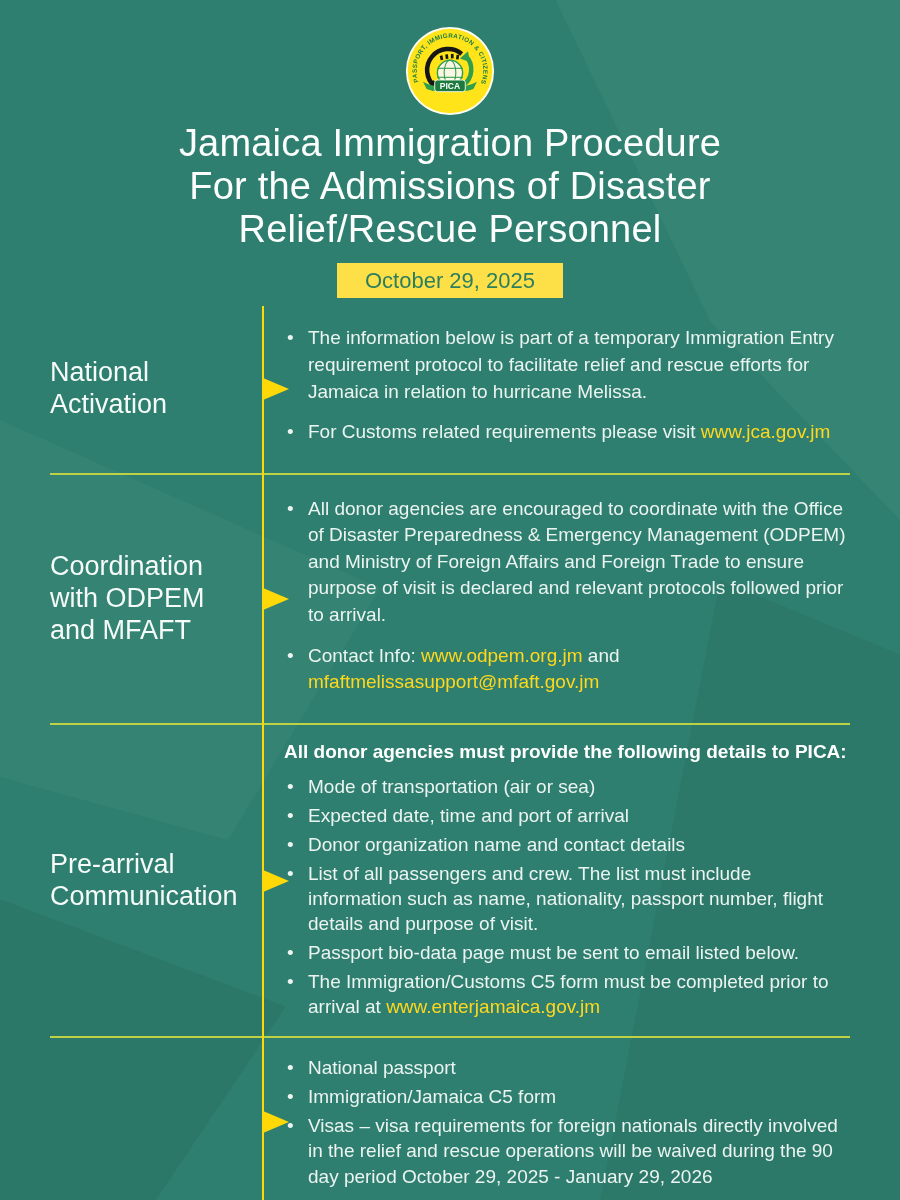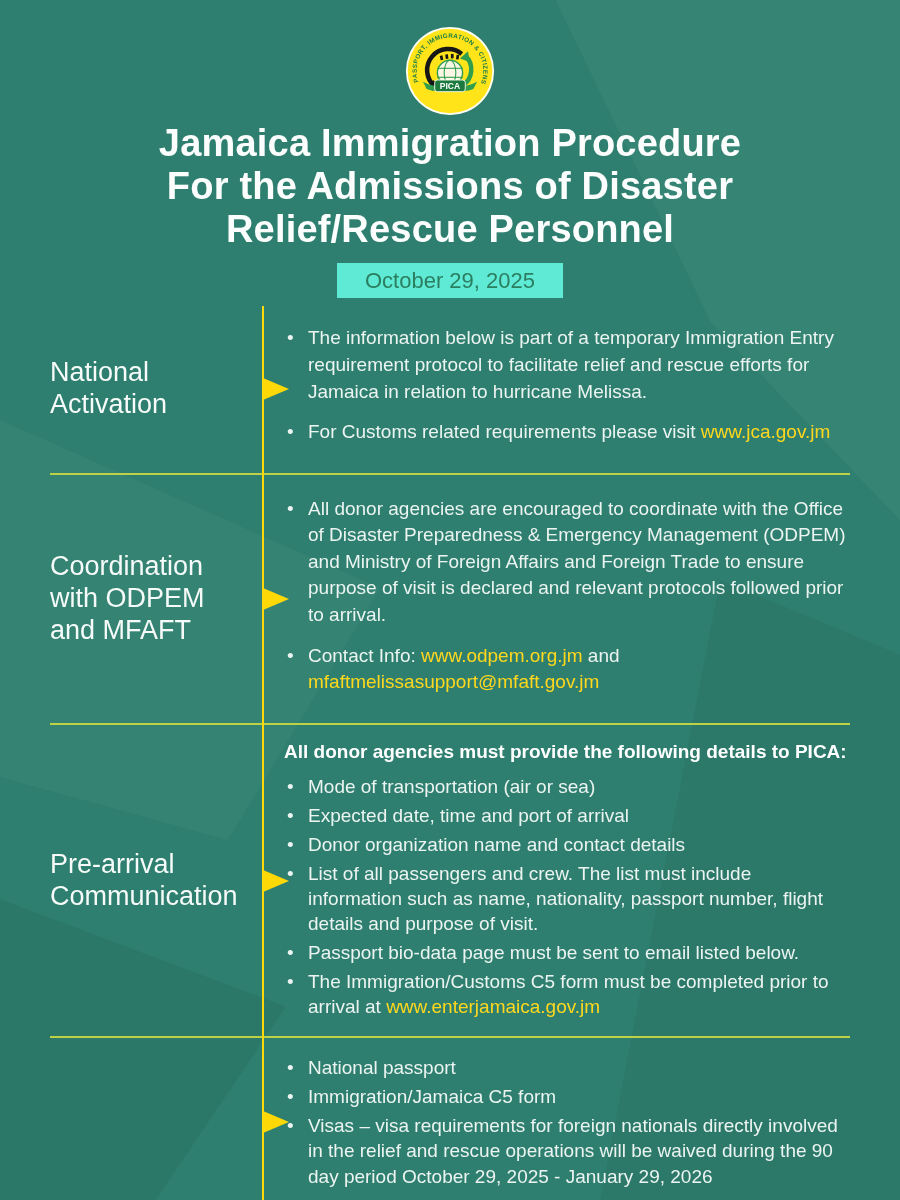--- a/index.html
+++ b/index.html
@@ -23,25 +23,25 @@
   .shape-c { top:420px; left:0; width:380px; height:420px;
     background:rgba(255,255,255,0.03);
     clip-path:polygon(0 0,100% 40%,60% 100%,0 85%); }
   .shape-d { bottom:0; right:0; width:300px; height:620px;
     background:rgba(0,0,0,0.045);
     clip-path:polygon(40% 0,100% 12%,100% 100%,0 100%); }
 
   header { position:relative; text-align:center; padding-top:26px; }
   .logo { display:block; margin:0 auto; }
   h1 {
-    margin-top:6px; color:#fcfefd; font-size:38px; font-weight:700;
+    margin-top:6px; color:#fcfefd; font-size:38px; font-weight:400;
     line-height:1.13; letter-spacing:.2px;
   }
   .badge {
-    display:inline-block; margin-top:12px; background:#5eead4; color:#2b7e5f;
+    display:inline-block; margin-top:12px; background:#fde047; color:#2b7e5f;
     font-size:22px; padding:4px 28px; line-height:1.25;
   }
 
   .sections { position:relative; margin:6px 50px 0; width:800px; }
   .vline { position:absolute; left:212px; top:2px; bottom:2px; width:2px;
     background:#ffd808; }
   .section { display:flex; padding:13px 0; border-bottom:2px solid rgba(206,218,66,.9); }
   .section.last { border-bottom:none; }
   .sec-left { width:212px; flex:none; display:flex; align-items:center; position:relative; }
   .sec-heading { color:#f6fbf9; font-size:27px; font-weight:400; line-height:1.17; padding-right:14px; }

